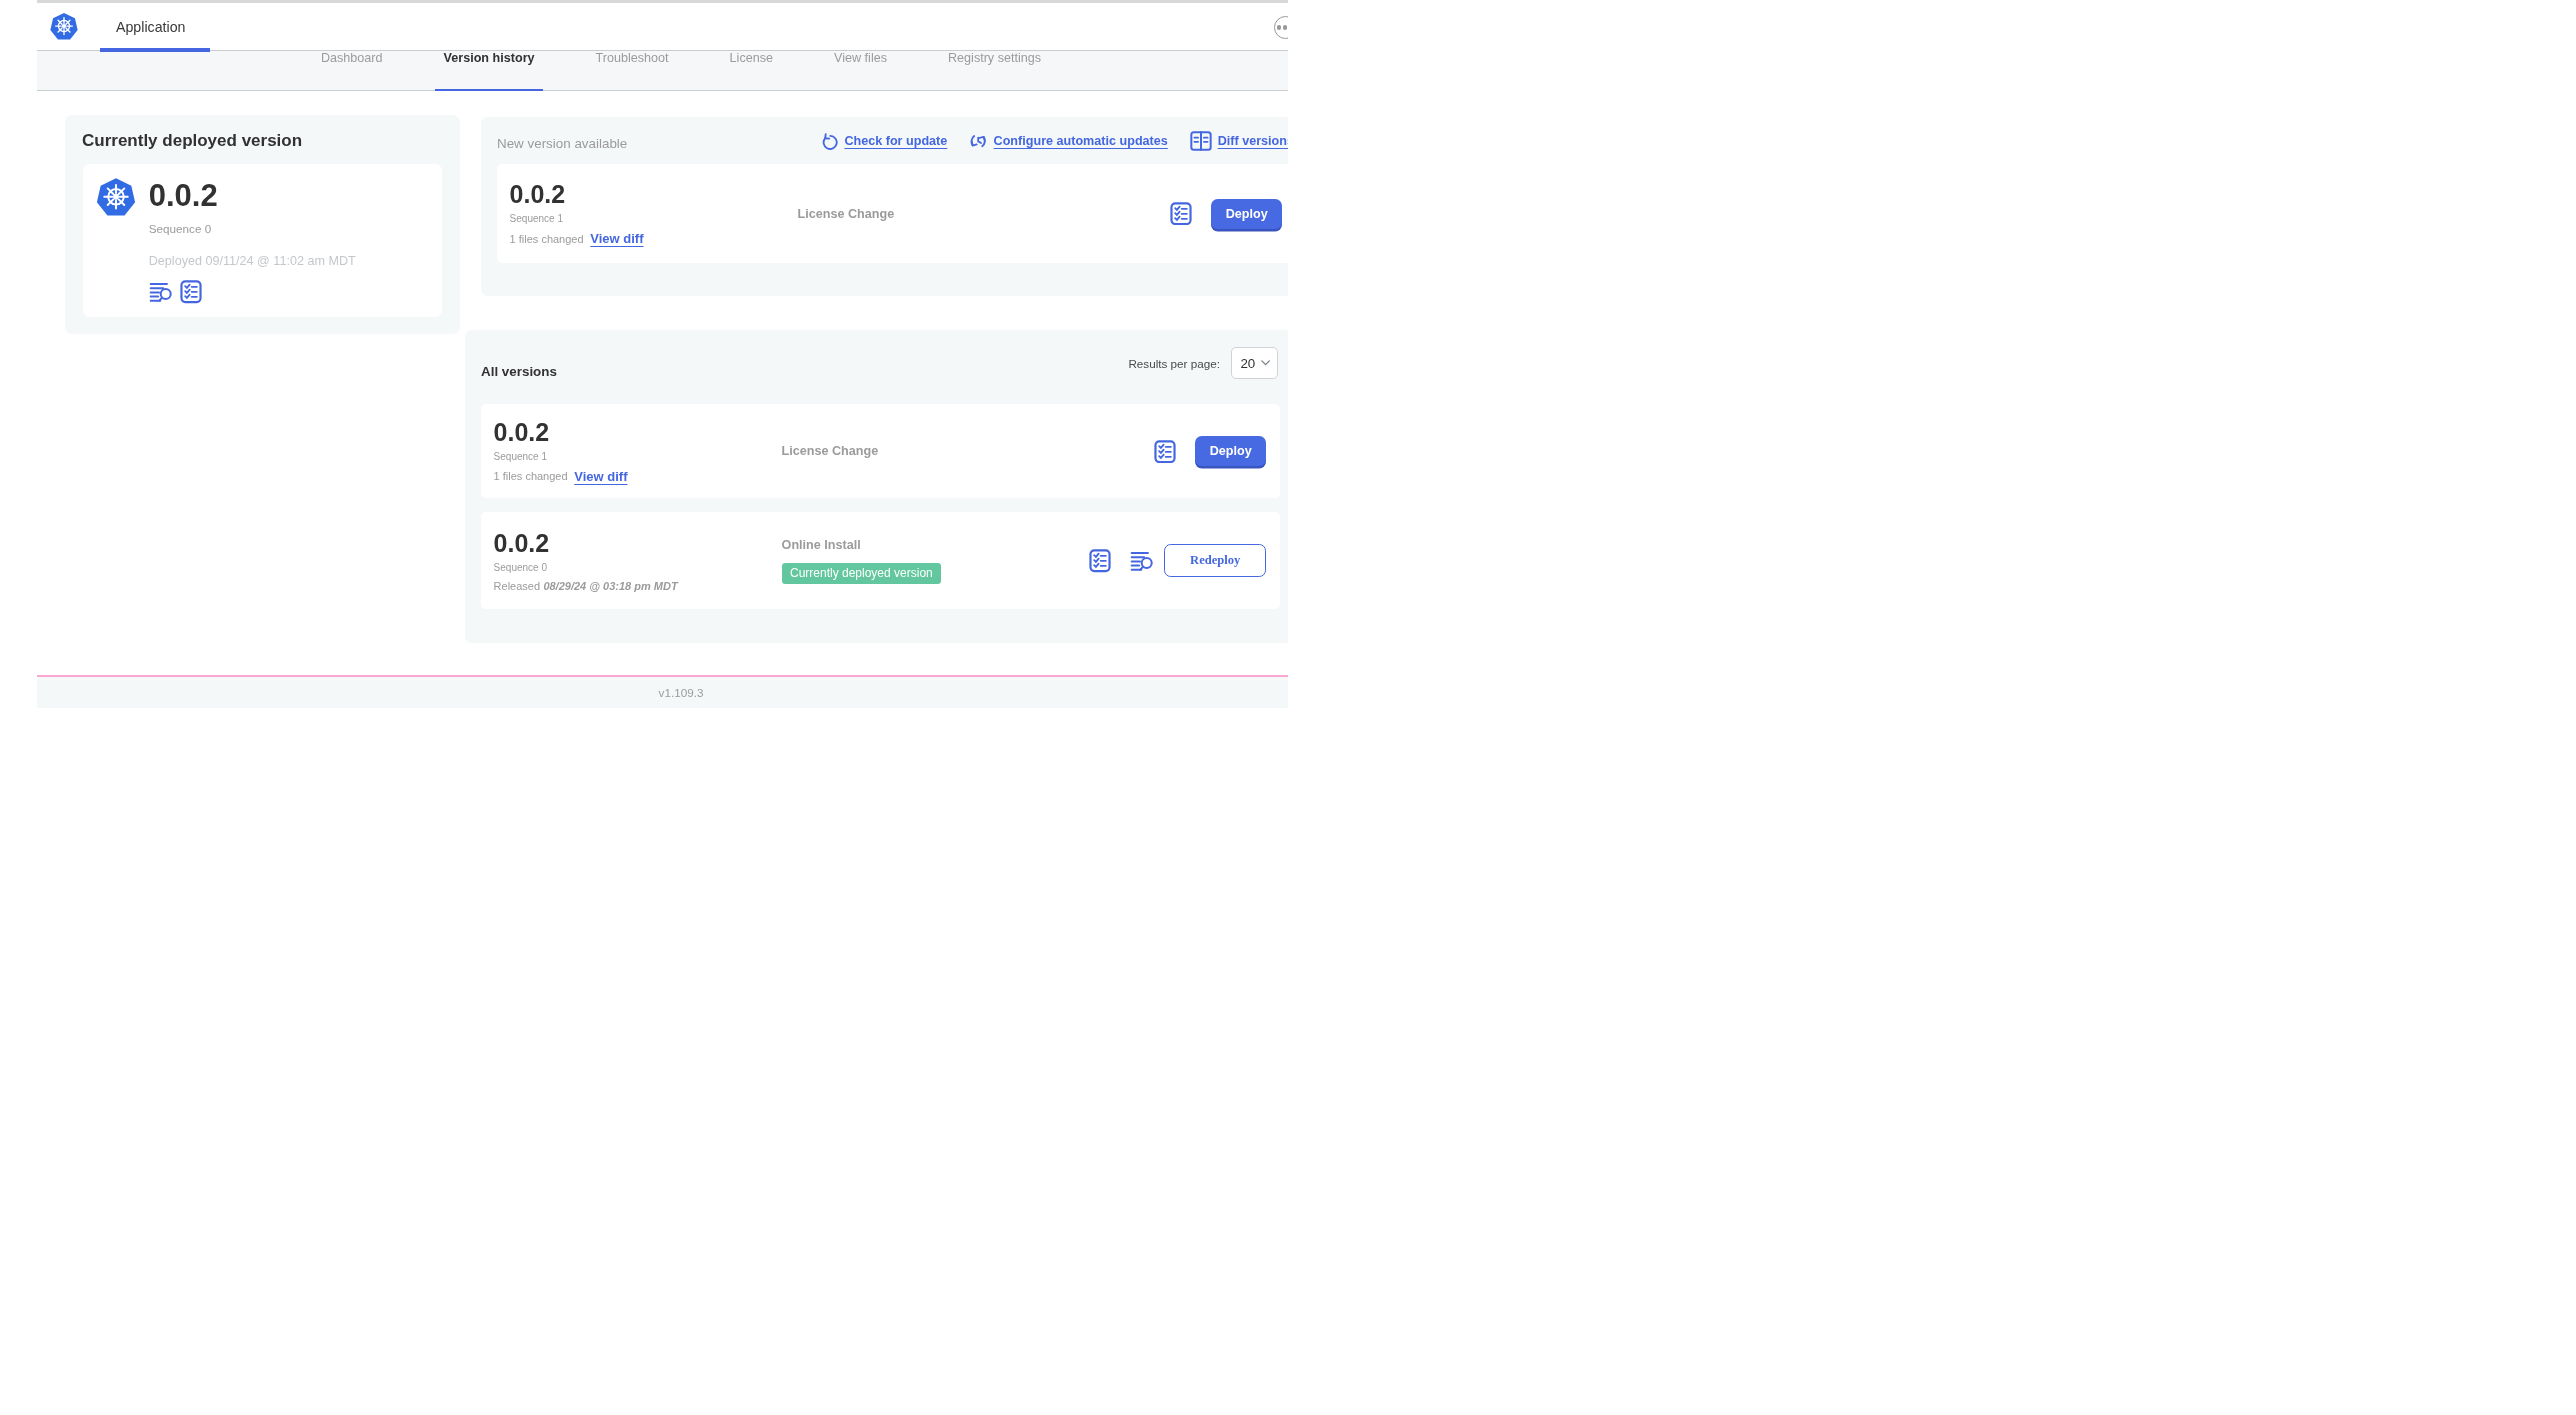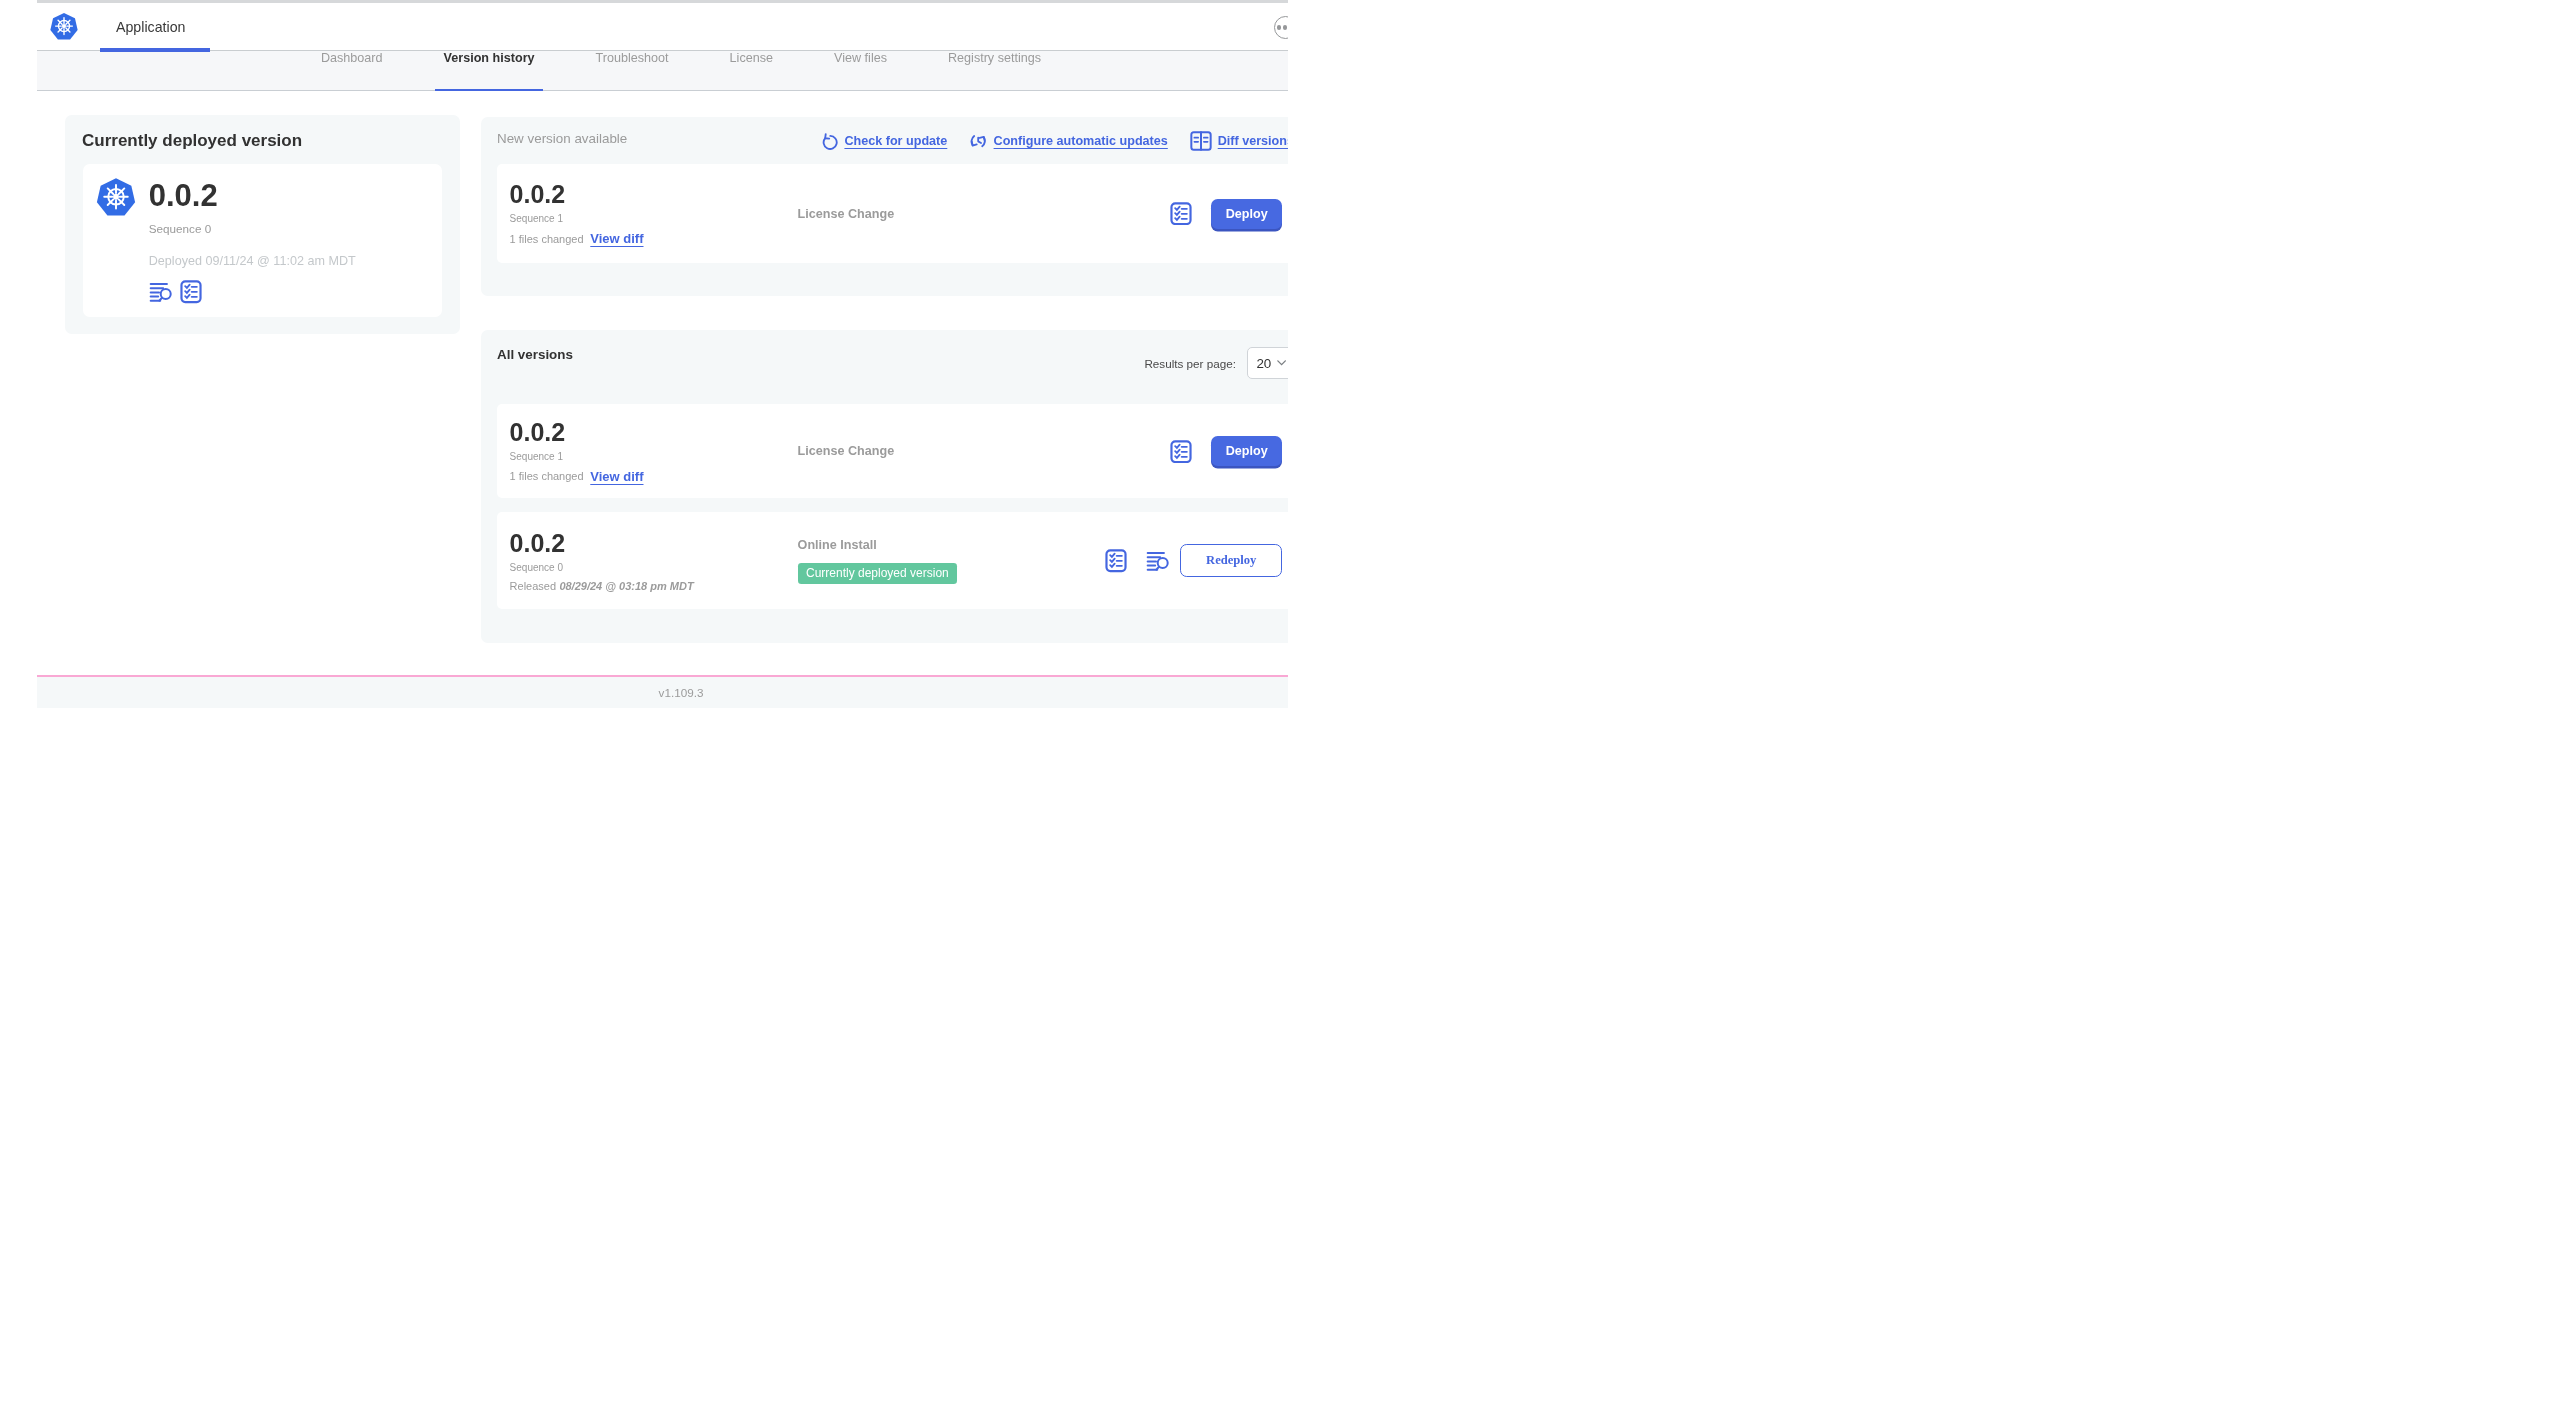--- a/index.html
+++ b/index.html
@@ -31,23 +31,23 @@
   .deployed-title{font-size:17px;font-weight:bold;color:#323232;padding:16px 0 0 17px;}
   .deployed-card{margin:12.6px 17px 0 18.4px;width:335px;height:133px;background:#fff;border-radius:6.7px;padding:10px 11.7px;display:flex;gap:11.7px;}
   .k8s-logo-lg{width:42px;height:44px;flex:0 0 auto;margin-top:1.7px;}
   .dep-version{font-size:31px;font-weight:bold;color:#323232;line-height:1.1;margin-top:5px;}
   .dep-seq{font-size:11.7px;color:#9b9b9b;margin-top:9.2px;}
   .dep-date{font-size:12.6px;color:#c4c8cb;margin-top:18.4px;white-space:nowrap;}
   .dep-icons{display:flex;gap:7.5px;margin-top:12.6px;align-items:center;}
   .icon-btn{background:none;border:none;padding:0;cursor:pointer;display:block;line-height:0;}
 
   .section-new{left:444px;top:26px;width:828px;height:179px;}
-  .section-all{left:444px;top:239px;width:828px;height:313px;}
-
-  .sec-head{display:flex;justify-content:space-between;align-items:flex-start;padding:14.2px 15px 0 16px;gap:48px;}
+  .section-all{left:428px;top:239px;width:828px;height:313px;}
+
+  .sec-head{display:flex;justify-content:space-between;align-items:flex-end;padding:14.2px 15px 0 16px;gap:48px;}
   .sec-title-muted{font-size:13.4px;color:#9b9b9b;}
   .sec-title-dark{font-size:13.4px;font-weight:bold;color:#323232;}
   .head-actions{display:flex;align-items:center;gap:22px;}
   .action-link{display:flex;align-items:center;gap:5.9px;cursor:pointer;}
   .action-link a{font-size:12.6px;font-weight:bold;color:#4466e0;text-decoration:underline;text-underline-offset:2.5px;white-space:nowrap;}
 
   .row-card{margin:12.6px 13.4px 0 16px;background:#fff;border-radius:5px;display:flex;align-items:center;padding:0 13.4px 0 12.6px;}
   .row-h1{height:99px;}
   .row-h2{height:94px;margin-top:25px;}
   .row-h3{height:97px;margin-top:14.2px;}

